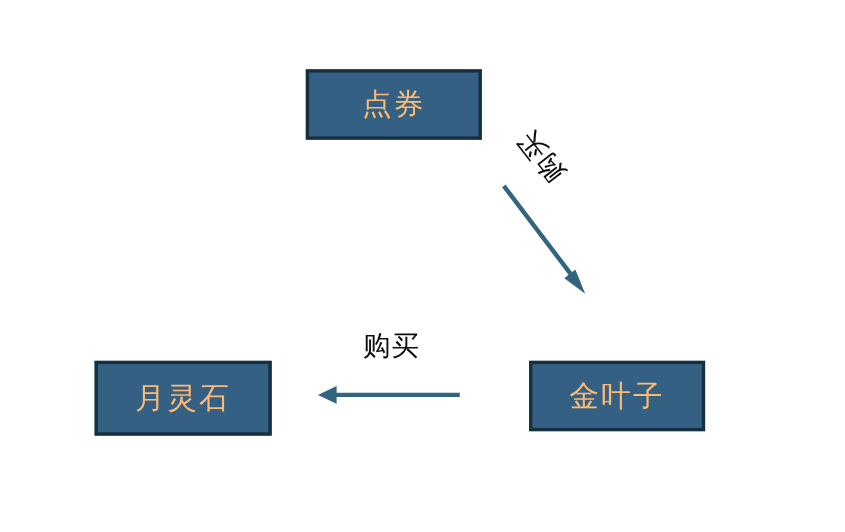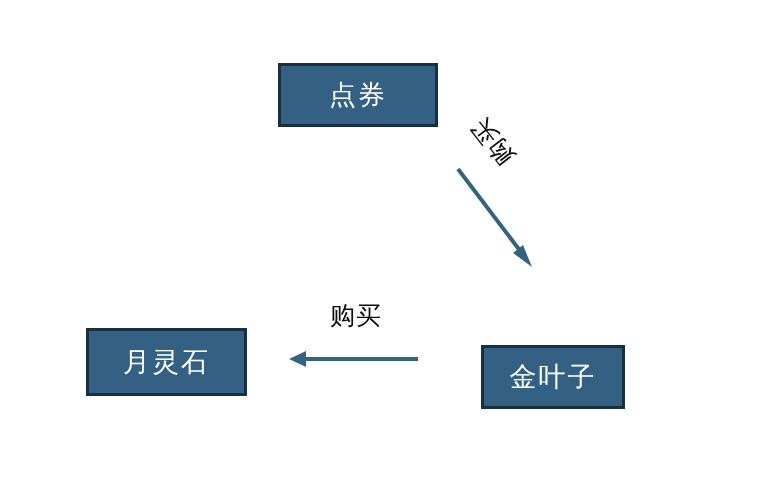--- a/index.html
+++ b/index.html
@@ -20,21 +20,21 @@
   .node {
     position: absolute;
     box-sizing: border-box;
     background: #336083;
     border: 3px solid #17303f;
     display: flex;
     align-items: center;
     justify-content: center;
   }
   .node-label {
-    color: #ffffff;
+    color: #fdba74;
     font-size: 27px;
     line-height: 1;
     letter-spacing: 2px;
     font-family: "Liberation Sans", "DejaVu Sans", sans-serif;
     white-space: nowrap;
   }
   #node-dianquan {
     left: 278px;
     top: 63px;
     width: 160px;
@@ -42,23 +42,22 @@
   }
   #node-yuelingshi {
     left: 86px;
     top: 328px;
     width: 161px;
     height: 68px;
   }
   #node-jinyezi {
     left: 481px;
     top: 328px;
-    width: 144px;
+    width: 160px;
     height: 64px;
-    margin-top: 17px;
   }
   .arrow-svg {
     position: absolute;
     left: 0;
     top: 0;
     width: 768px;
     height: 484px;
     pointer-events: none;
   }
   .edge-label {

